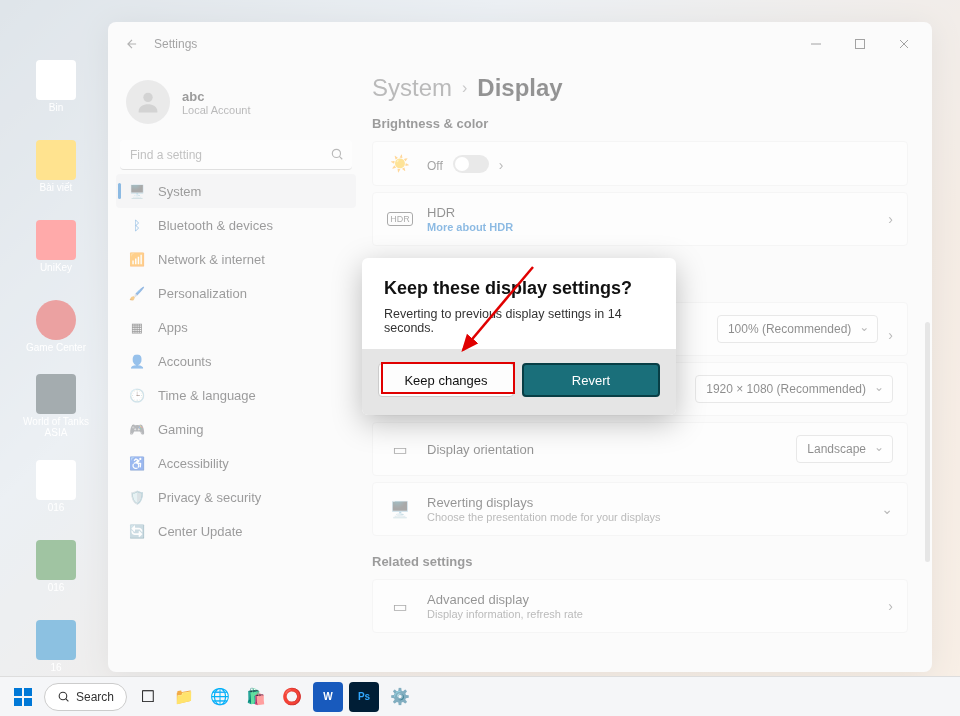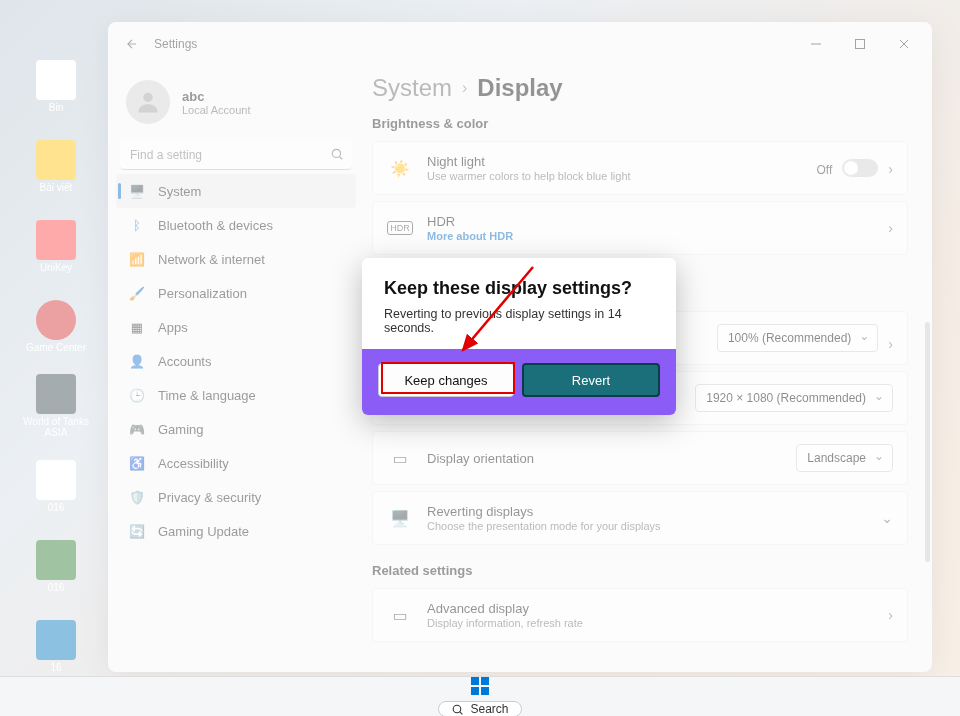--- a/index.html
+++ b/index.html
@@ -58,30 +58,30 @@
   .chev-r { color: #666; font-size: 14px; }
   .sel { border:1px solid #ccc; background:#fdfdfd; border-radius:4px; padding: 6px 26px 6px 10px; font-size:12px; position:relative; cursor:pointer; }
   .sel::after { content:"⌄"; position:absolute; right:8px; top:4px; color:#666; }
 
   
   .overlay { position:absolute; inset:0; background: rgba(255,255,255,.55); pointer-events:none; }
   .dialog { position:absolute; top:258px; left:362px; width:314px; background:#fff; border-radius:6px; box-shadow: 0 8px 30px rgba(0,0,0,.25); pointer-events:auto; }
   .dialog .dlg-body { padding: 20px 22px 14px 22px; }
   .dialog h2 { font-size: 18px; font-weight: 600; color:#111; margin-bottom: 8px; }
   .dialog p { font-size: 12.5px; color:#333; }
-  .dlg-btns { display:flex; gap:8px; padding: 14px 16px 18px 16px; background:#8b5cf6; border-radius:0 0 6px 6px; }
+  .dlg-btns { display:flex; gap:8px; padding: 14px 16px 18px 16px; background:#e5e5e5; border-radius:0 0 6px 6px; }
   .dlg-btn { flex:1; height:34px; border-radius:4px; font-size:13px; display:flex; align-items:center; justify-content:center; cursor:pointer; }
   .dlg-keep { background:#fdfdfd; border:1px solid #ccc; color:#111; }
   .dlg-revert { background:#1a6f7a; border:2px solid #083e45; color:#fff; }
 
   .annot-box { position:absolute; top:362px; left:381px; width:134px; height:32px; border:2px solid #e00000; pointer-events:none; }
   .annot-arrow { position:absolute; top:262px; left:448px; pointer-events:none; }
 
   
-  .taskbar { position:absolute; bottom:0; left:0; right:0; height:40px; background:#f5f6f8; border-top:1px solid #ddd; display:flex; align-items:center; padding:0 8px; gap:6px;flex-direction:column; }
+  .taskbar { position:absolute; bottom:0; left:0; right:0; height:40px; background:#f5f6f8; border-top:1px solid #ddd; display:flex; align-items:center; padding:0 8px; gap:6px; }
   .tb-ic { width:30px; height:30px; border-radius:4px; display:flex; align-items:center; justify-content:center; cursor:pointer; }
   .search-pill { display:flex; align-items:center; gap:6px; height:28px; padding:0 12px; border:1px solid #ccc; border-radius:14px; background:#fff; font-size:12px; color:#333; cursor:pointer; }
 
   .scrollbar { position:absolute; right:2px; top:300px; width:5px; height:240px; background:#c8c8c8; border-radius:3px; }
 </style>
 </head>
 <body>
 
 <div class="desktop">
   <div class="desktop-icon">
@@ -204,40 +204,36 @@
         <li>
             <span class="nic" style="color:#0078d7">♿</span>
             <span>Accessibility</span>
           </li>
         <li>
             <span class="nic">🛡️</span>
             <span>Privacy &amp; security</span>
           </li>
         <li>
             <span class="nic" style="color:#0aa">🔄</span>
-            <span>Gaming Update</span>
+            <span>Center Update</span>
           </li>
       </ul>
     </div>
 
     <div class="main">
       <div class="bc">
         <span class="sys">System</span>
         <span class="chev">›</span>
         <span class="page">Display</span>
       </div>
 
       <div class="group-h">Brightness &amp; color</div>
 
       <div class="card">
         <div class="cic">☀️</div>
-        <div class="ct">
-          <div class="t1">Night light</div>
-          <div class="t2">Use warmer colors to help block blue light</div>
-        </div>
         <div class="rhs">
           <span style="font-size:12px;color:#333">Off</span>
           <div class="toggle"></div>
           <span class="chev-r">›</span>
         </div>
       </div>
 
       <div class="card">
         <div class="cic" style="font-size:9px;border:1px solid #444;border-radius:3px;padding:1px 2px">HDR</div>
         <div class="ct">

